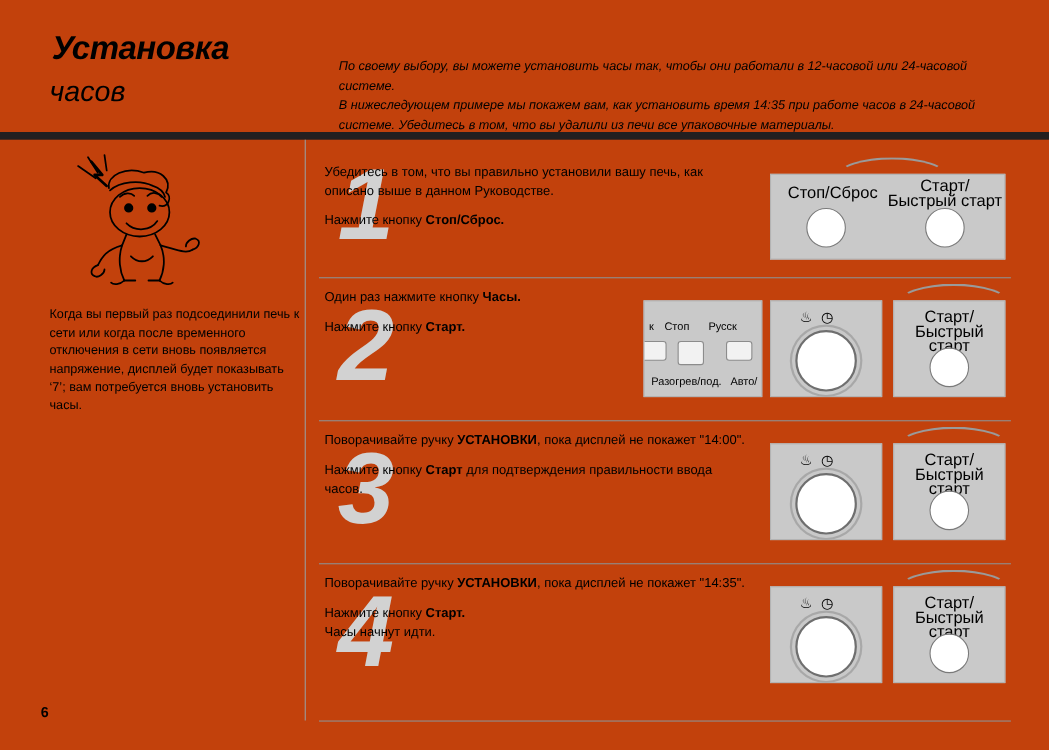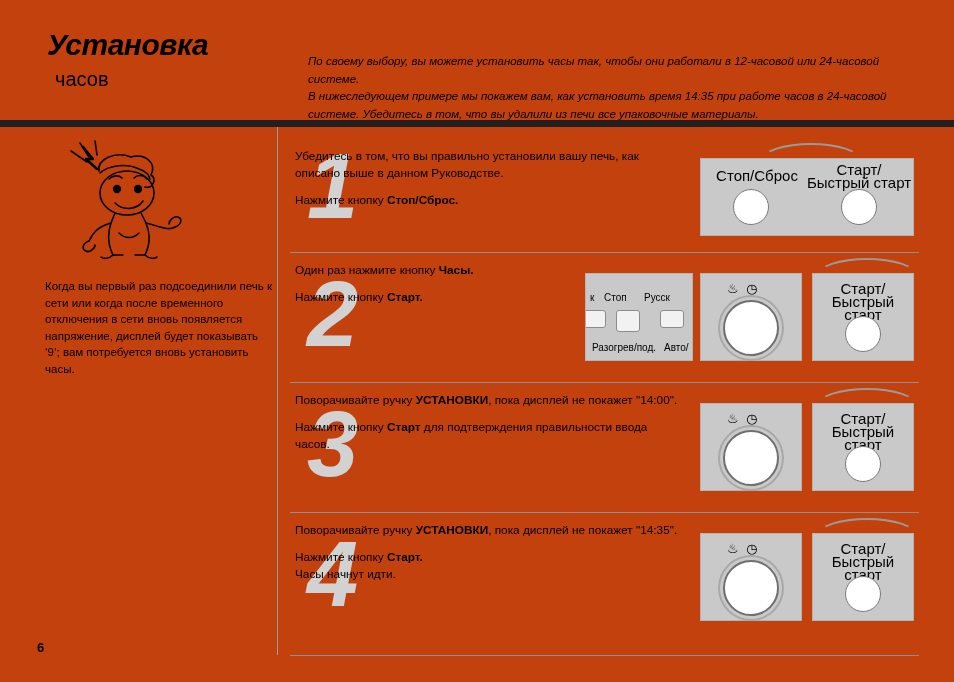--- a/index.html
+++ b/index.html
@@ -24,24 +24,25 @@
     position: absolute;
     left: 47px;
     top: 28px;
     font-size: 30px;
     font-style: italic;
     font-weight: bold;
     letter-spacing: -0.5px;
   }
   .title-sub {
     position: absolute;
-    left: 55px;
+    left: 45px;
     top: 68px;
-    font-size: 20px;
+    font-size: 26px;
     font-weight: normal;
+    font-style: italic;
   }
   .intro {
     position: absolute;
     left: 308px;
     top: 53px;
     width: 590px;
     font-size: 11.5px;
     font-style: italic;
     line-height: 17.5px;
   }
@@ -232,21 +233,21 @@
           <path d="M66 98 C72 104, 80 104, 86 98"></path>
 
           <path d="M36 106 C30 108, 28 114, 33 116 C36 118, 42 114, 42 110"></path>
           <path d="M122 92 C128 90, 130 84, 125 82 C121 81, 116 85, 116 89"></path>
 
           <path d="M60 120 C56 124, 50 124, 48 122"></path>
           <path d="M92 120 C96 124, 102 124, 104 122"></path>
         </g>
       </svg>
     </div>
-    <div class="left-text">Когда вы первый раз подсоединили печь к сети или когда после временного отключения в сети вновь появляется напряжение, дисплей будет показывать ‘9’; вам потребуется вновь установить часы.</div>
+    <div class="left-text">Когда вы первый раз подсоединили печь к сети или когда после временного отключения в сети вновь появляется напряжение, дисплей будет показывать ‘7’; вам потребуется вновь установить часы.</div>
   </div>
   <div class="vdivider"></div>
 
   <div class="watermark" style="left:307px; top:140px;">1</div>
   <div class="watermark" style="left:307px; top:268px;">2</div>
   <div class="watermark" style="left:307px; top:398px;">3</div>
   <div class="watermark" style="left:307px; top:528px;">4</div>
 
   <div class="step-text" style="top:148px;">
       <p>Убедитесь в том, что вы правильно установили вашу печь, как описано выше в данном Руководстве.</p>

